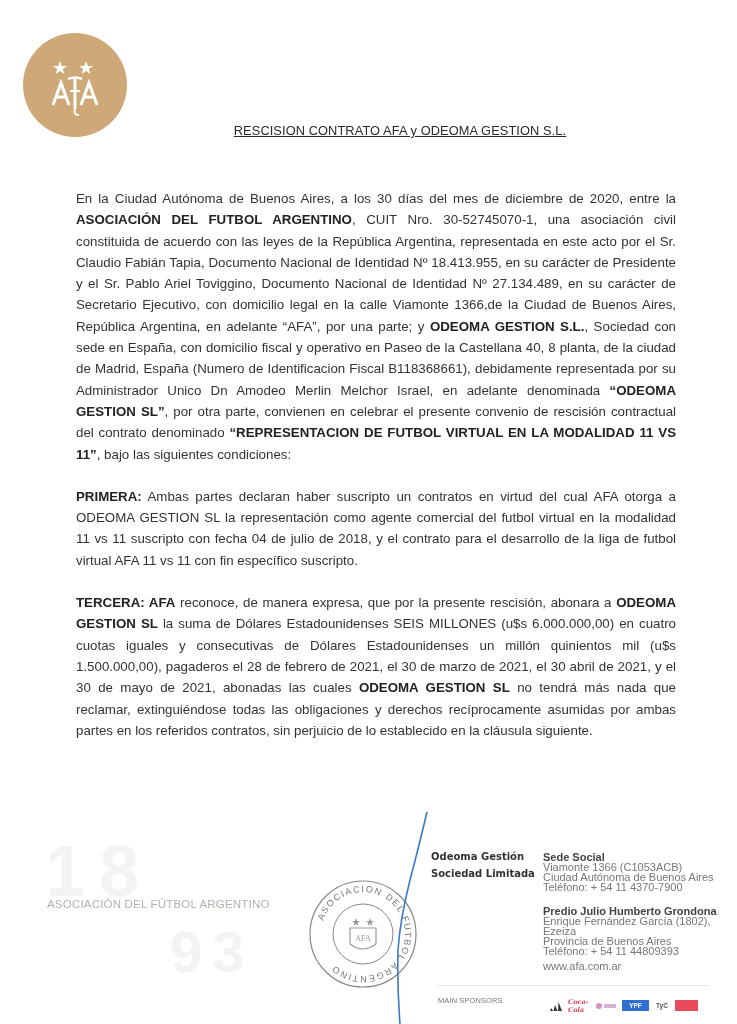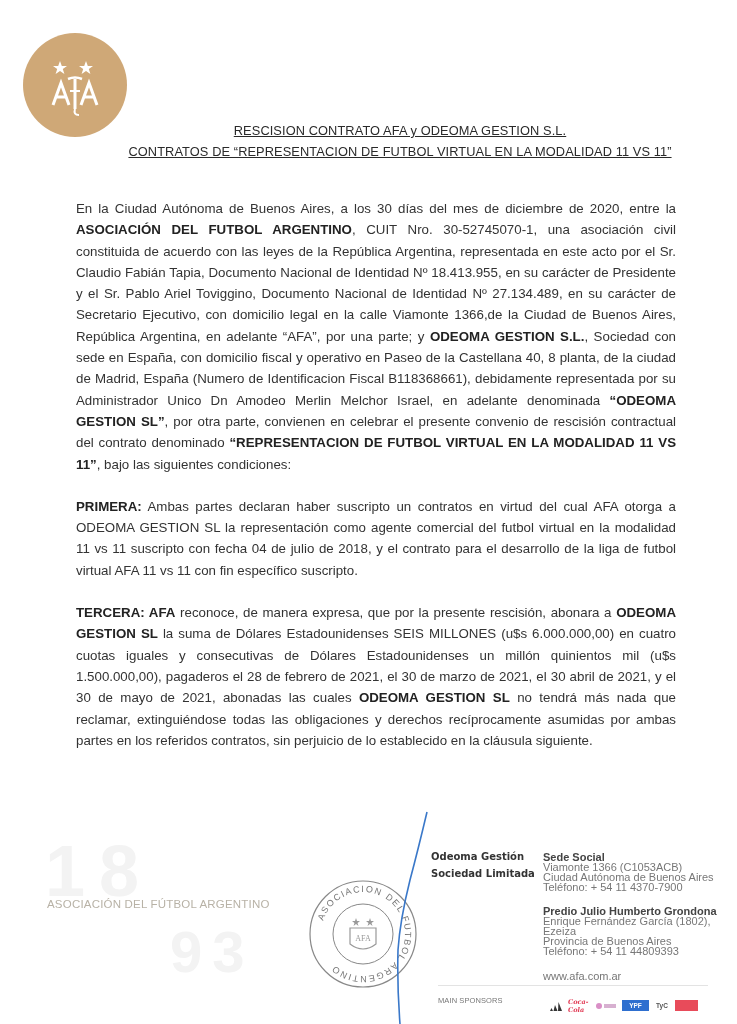--- a/index.html
+++ b/index.html
@@ -1,34 +1,34 @@
 <!DOCTYPE html>
 <html><head>
   <meta charset="utf-8">
   <style>
     html, body { margin: 0; padding: 0; background: #ffffff; }
     body { width: 737px; height: 1024px; position: relative; overflow: hidden; font-family: "Liberation Sans", sans-serif; color: #2b2b2b; }
     .logo { position: absolute; left: 23px; top: 33px; width: 104px; height: 104px; border-radius: 50%; background: #cfa877; }
     .logo svg { width: 104px; height: 104px; display: block; }
     .title-block { position: absolute; left: 100px; top: 120px; width: 600px; text-align: center; }
     .title-line { font-size: 12.8px; font-weight: normal; text-decoration: underline; color: #2a2a2a; line-height: 21px; letter-spacing: 0.1px; white-space: nowrap; }
-    .body-text { position: absolute; left: 76px; top: 198px; width: 600px; font-size: 13.3px; line-height: 21.3px; color: #333; text-align: justify; }
+    .body-text { position: absolute; left: 76px; top: 188px; width: 600px; font-size: 13.3px; line-height: 21.3px; color: #333; text-align: justify; }
     .body-text p { margin: 0; }
     .body-text p.gap { margin-top: 21px; }
     .body-text b { color: #222; }
     .watermark { position: absolute; left: 47px; top: 898px; font-size: 11.5px; color: #b8b2a6; letter-spacing: 0.2px; white-space: nowrap; }
     .watermark-year { position: absolute; left: 45px; top: 830px; font-size: 72px; font-weight: bold; color: #f3f3f3; letter-spacing: 14px; white-space: nowrap; }
     .watermark-year2 { position: absolute; left: 170px; top: 918px; font-size: 58px; font-weight: bold; color: #f3f3f3; letter-spacing: 10px; white-space: nowrap; }
     .seal { position: absolute; left: 307px; top: 878px; width: 112px; height: 112px; }
     .signature { position: absolute; left: 380px; top: 810px; width: 60px; height: 214px; pointer-events: none; }
     .odeoma-stamp { position: absolute; left: 404px; top: 848px; font-size: 10px; line-height: 17px; color: #333; font-weight: bold; font-family: "DejaVu Sans", sans-serif; padding-left: 27px; }
     .contact { position: absolute; left: 543px; top: 852px; font-size: 11px; line-height: 10px; color: #777; }
     .contact .hdr { color: #444; font-weight: bold; }
     .contact .block2 { margin-top: 14px; }
-    .contact .web { margin-top: 15px; }
+    .contact .web { margin-top: 5px; }
     .footer-rule { position: absolute; left: 438px; top: 985px; width: 270px; height: 1px; background: #e3e3e3; }
     .sponsors-label { position: absolute; left: 438px; top: 996px; font-size: 7.5px; color: #777; letter-spacing: 0.1px; }
     .sponsors { position: absolute; left: 548px; top: 994px; display: flex; align-items: center; gap: 4px; margin-top: 6px; }
     .sp { font-size: 6.5px; font-weight: bold; display: inline-flex; align-items: center; justify-content: center; height: 11px; }
     .sp-adidas { width: 16px; color: #333; }
     .sp-coca { width: 22px; color: #e23e57; font-style: italic; font-family: "DejaVu Serif", serif; }
     .sp-mastercard { width: 24px; color: #b56aa8; }
     .sp-ypf { width: 27px; background: #2e6fcf; color: #fff; }
     .sp-tuc { width: 18px; color: #555; }
     .sp-quilmes { width: 23px; background: #e84b5a; color: #fff; }
@@ -44,21 +44,20 @@
     <line x1="52" y1="46" x2="52" y2="76" stroke="#fff" stroke-width="3"></line>
     <path d="M52,76 Q50,82 56,82" stroke="#fff" stroke-width="2" fill="none"></path>
     <path d="M30,72 L38,50 L46,72 M33,64 L43,64" stroke="#fff" stroke-width="3" fill="none"></path>
     <path d="M58,72 L66,50 L74,72 M61,64 L71,64" stroke="#fff" stroke-width="3" fill="none"></path>
     <line x1="47" y1="58" x2="57" y2="58" stroke="#fff" stroke-width="2"></line>
   </svg>
 </div>
 
 <div class="title-block">
   <div class="title-line">RESCISION CONTRATO AFA y ODEOMA GESTION S.L.</div>
-  <div class="title-line">CONTRATOS DE “REPRESENTACION DE FUTBOL VIRTUAL EN LA MODALIDAD 11 VS 11”</div>
 </div>
 
 <div class="body-text">
   <p><span>En la Ciudad Autónoma de Buenos Aires, a los 30 días del mes de diciembre de 2020, entre la </span><b>ASOCIACIÓN DEL FUTBOL ARGENTINO</b><span>, CUIT Nro. 30-52745070-1, una asociación civil constituida de acuerdo con las leyes de la República Argentina, representada en este acto por el Sr. Claudio Fabián Tapia, Documento Nacional de Identidad Nº 18.413.955, en su carácter de Presidente y el Sr. Pablo Ariel Toviggino, Documento Nacional de Identidad Nº 27.134.489, en su carácter de Secretario Ejecutivo, con domicilio legal en la calle Viamonte 1366,de la Ciudad de Buenos Aires, República Argentina, en adelante “AFA”, por una parte; y </span><b>ODEOMA GESTION S.L.</b><span>, Sociedad con sede en España, con domicilio fiscal y operativo en Paseo de la Castellana 40, 8 planta, de la ciudad de Madrid, España (Numero de Identificacion Fiscal B118368661), debidamente representada por su Administrador Unico Dn Amodeo Merlin Melchor Israel, en adelante denominada </span><b>“ODEOMA GESTION SL”</b><span>, por otra parte, convienen en celebrar el presente convenio de rescisión contractual del contrato denominado </span><b>“REPRESENTACION DE FUTBOL VIRTUAL EN LA MODALIDAD 11 VS 11”</b><span>, bajo las siguientes condiciones:</span></p>
 
   <p class="gap"><b>PRIMERA:</b><span> Ambas partes declaran haber suscripto un contratos en virtud del cual AFA otorga a ODEOMA GESTION SL la representación como agente comercial del futbol virtual en la modalidad 11 vs 11 suscripto con fecha 04 de julio de 2018, y el contrato para el desarrollo de la liga de futbol virtual AFA 11 vs 11 con fin específico suscripto.</span></p>
 
 
   <p class="gap"><b>TERCERA:</b><b> AFA</b><span> reconoce, de manera expresa, que por la presente rescisión, abonara a </span><b>ODEOMA GESTION SL</b><span> la suma de Dólares Estadounidenses SEIS MILLONES (u$s 6.000.000,00) en cuatro cuotas iguales y consecutivas de Dólares Estadounidenses un millón quinientos mil (u$s 1.500.000,00), pagaderos el 28 de febrero de 2021, el 30 de marzo de 2021, el 30 abril de 2021, y el 30 de mayo de 2021, abonadas las cuales </span><b>ODEOMA GESTION SL</b><span> no tendrá más nada que reclamar, extinguiéndose todas las obligaciones y derechos recíprocamente asumidas por ambas partes en los referidos contratos, sin perjuicio de lo establecido en la cláusula siguiente.</span></p>
 </div>

